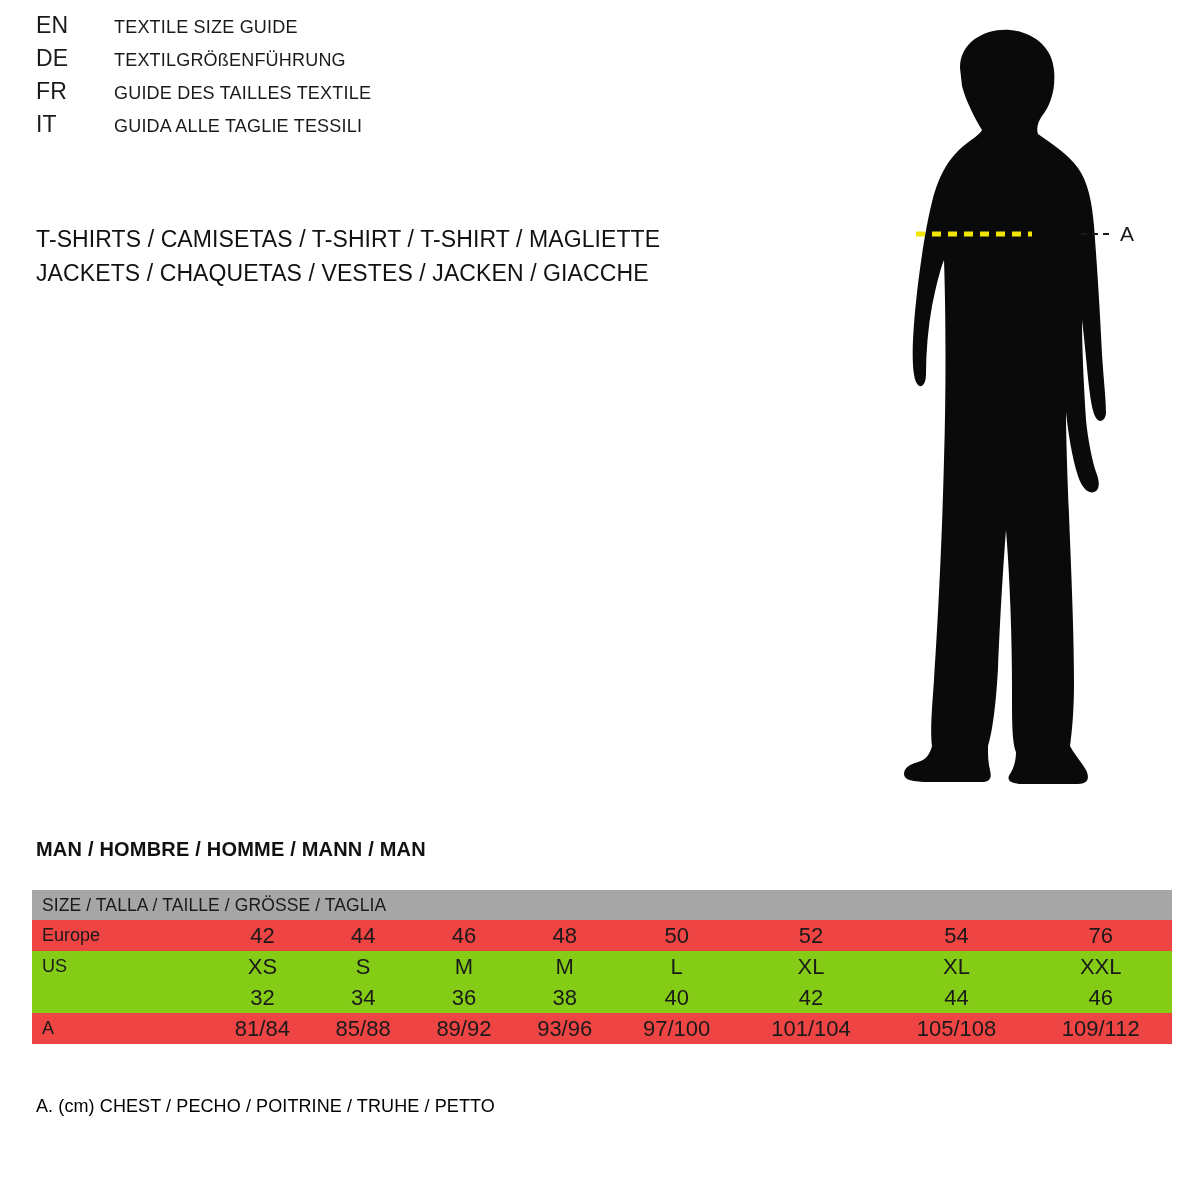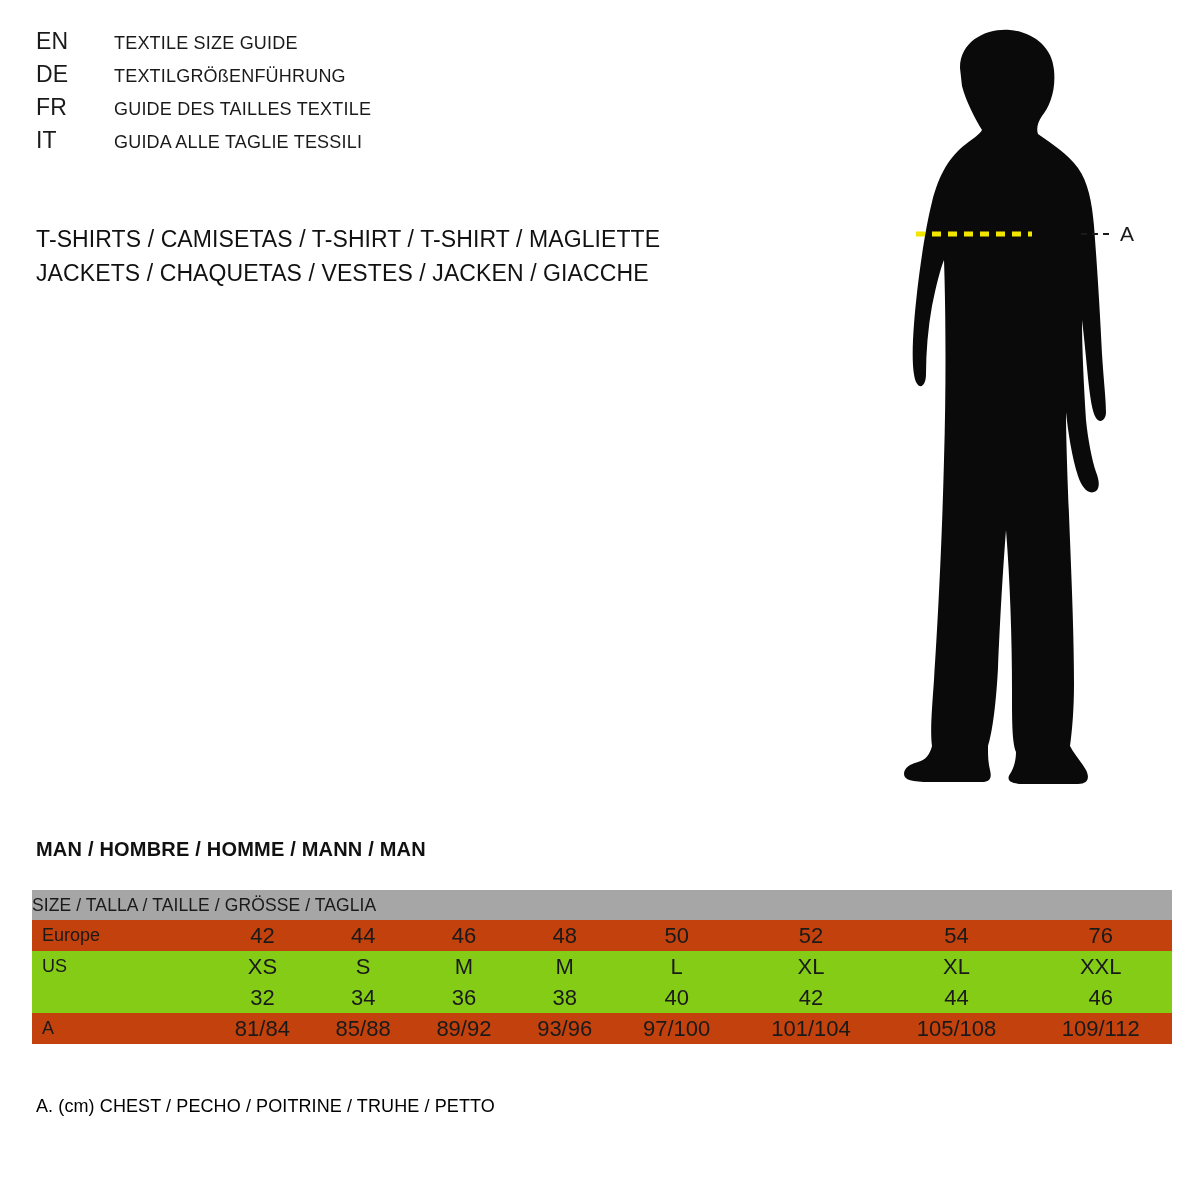--- a/index.html
+++ b/index.html
@@ -19,21 +19,21 @@
   .page {
     position: relative;
     width: 1200px;
     height: 1200px;
   }
 
   
   .lang-block {
     position: absolute;
     left: 36px;
-    top: 28px;
+    top: 12px;
     width: 720px;
   }
   .lang-row {
     display: flex;
     align-items: baseline;
     height: 33px;
   }
   .lang-code {
     width: 78px;
     font-size: 23px;
@@ -113,28 +113,29 @@
   .size-table td {
     padding: 0;
     height: 31px;
     font-weight: normal;
     color: #1a1a1a;
   }
   .size-table tr.head-row th {
     background: #a6a6a6;
     text-align: left;
     font-size: 17.5px;
+    padding-left: 10px;
     height: 30px;
     letter-spacing: 0.1px;
   }
   .size-table tr.band-dark td {
     background: #84cc16;
   }
   .size-table tr.band-light td {
-    background: #c2410c;
+    background: #ef4444;
     margin-top: 36px;
   }
   .size-table td.rowlabel {
     text-align: left;
     padding-left: 10px;
     width: 170px;
     font-size: 18px;
   }
   .size-table td.val {
     text-align: center;

